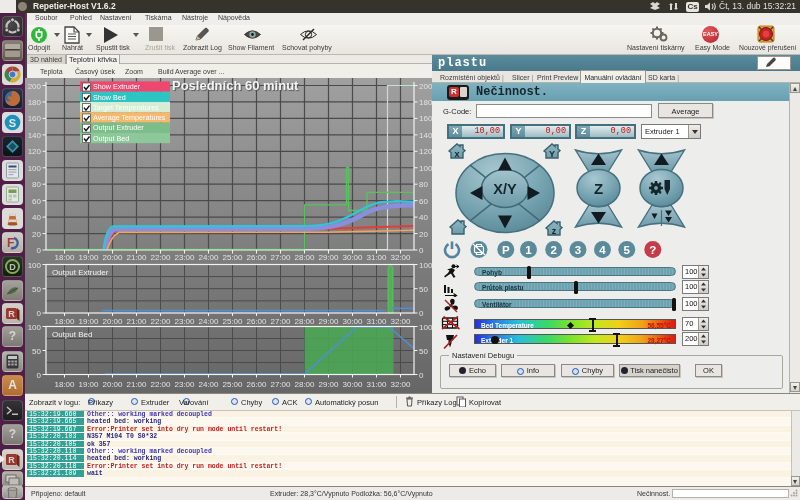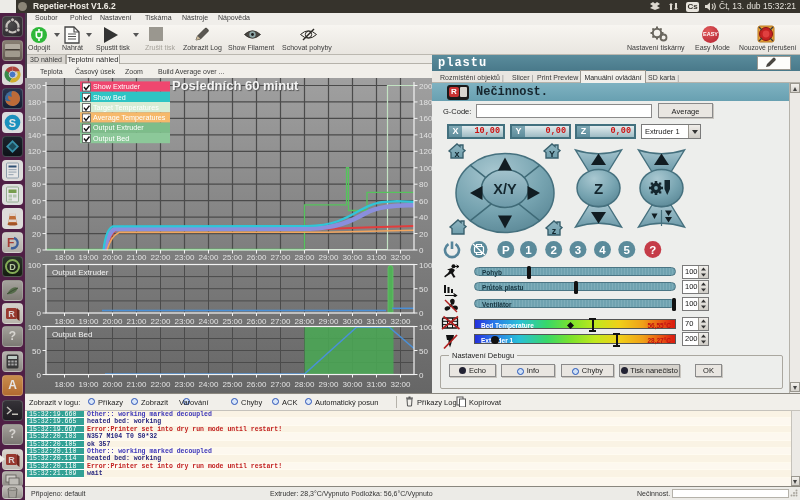--- a/index.html
+++ b/index.html
@@ -273,21 +273,21 @@
   </div>
 <div class="li" style="top:484.5px;height:14px;background:linear-gradient(#d8d4cc,#a8a49c)">
     <svg width="19" height="14">
       <path d="M5 3 L14 3 L13 12 L6 12 Z" fill="#b8b4ac" stroke="#716e66" stroke-width="0.9"></path>
       <ellipse cx="9.5" cy="3" rx="4.5" ry="1.3" fill="#d5d1c9" stroke="#716e66" stroke-width="0.8"></ellipse>
     </svg>
   </div>
 
 <div class="ab" style="left:27px;top:55px;width:405px;height:9px;background:#eceae5;border-bottom:1px solid #b5b2aa"></div>
 <div class="ab" style="left:27px;top:55px;width:39px;height:9px;background:#d8d5cf;border-right:1px solid #aaa7a0;color:#3a3a3a;font-size:7px;text-align:center;line-height:9px;">3D náhled</div>
-<div class="ab" style="left:66px;top:54px;width:54px;height:10px;background:#f4f2ee;border:1px solid #aaa7a0;border-bottom:none;color:#2a2a2a;font-size:7.5px;text-align:center;line-height:10px;">Teplotní náhled</div>
+<div class="ab" style="left:66px;top:54px;width:54px;height:10px;background:#f4f2ee;border:1px solid #aaa7a0;border-bottom:none;color:#2a2a2a;font-size:7.5px;text-align:center;line-height:10px;">Teplotní křivka</div>
 <div class="ab" style="left:27px;top:64px;width:405px;height:14px;background:#f1efea;color:#3a3a3a;font-size:7px;">
  <span class="ab" style="left:13px;top:4px">Teplota</span>
  <span class="ab" style="left:48px;top:4px">Časový úsek</span>
  <span class="ab" style="left:98px;top:4px">Zoom</span>
  <span class="ab" style="left:131px;top:4px">Build Average over ...</span>
 </div>
 
 <div class="ab" style="left:25px;top:78px;width:407px;height:315px;">
 <svg width="407" height="315" viewBox="0 0 407 315" font-family="Liberation Sans,sans-serif">
 <defs>
@@ -500,21 +500,21 @@
 </div>
 <div class="ab mono" style="left:476px;top:85px;font-size:12px;font-weight:bold;color:#16262e">Nečinnost.</div>
 
 <div class="ab" style="left:443px;top:107px;font-size:7.5px;color:#222">G-Code:</div>
 <div class="ab" style="left:476px;top:104px;width:176px;height:14px;background:#fff;border:1px solid #8a8a8a"></div>
 <div class="ab" style="left:658px;top:103px;width:55px;height:15px;background:#e9e6e1;border:1px solid #8a8a8a;box-shadow:1px 1px 0 #c8c5bf;font-size:7.5px;color:#222;text-align:center;line-height:15px">Average</div>
 
 <style>
 .xyzbox{position:absolute;top:124px;height:15px;border:2px solid #42707e;background:linear-gradient(#e2ecee,#9fbcc4);}
 .xyzlab{position:absolute;left:0;top:0;bottom:0;width:13px;background:linear-gradient(#7fa8b4,#5d8c9b);color:#fff;font-weight:bold;font-size:9px;text-align:center;line-height:11px}
-.xyzval{position:absolute;right:3px;top:0;bottom:0;color:#cc1111;font-weight:bold;font-size:8.5px;line-height:11px;font-family:"Liberation Mono",monospace}
+.xyzval{position:absolute;right:3px;top:0;bottom:0;color:#cc1111;font-weight:normal;font-size:8.5px;line-height:11px;font-family:"Liberation Mono",monospace}
 </style>
 <div class="xyzbox" style="left:447px;width:58px">
     <div class="xyzlab">X</div>
     <div class="xyzval">10,00</div>
   </div>
 <div class="xyzbox" style="left:510px;width:61px">
     <div class="xyzlab">Y</div>
     <div class="xyzval">0,00</div>
   </div>
 <div class="xyzbox" style="left:575px;width:61px">
@@ -762,23 +762,23 @@
     <div class="ab" style="left:1.5px;top:2.5px;width:0;height:0;border-left:2.5px solid transparent;border-right:2.5px solid transparent;border-bottom:4px solid #444"></div>
   </div>
 <div class="ab" style="left:790px;top:382px;width:10px;height:10px;background:linear-gradient(#f4f2ee,#d5d2cc);border:1px solid #9a978f">
     <div class="ab" style="left:1.5px;top:2.5px;width:0;height:0;border-left:2.5px solid transparent;border-right:2.5px solid transparent;border-top:4px solid #444"></div>
   </div>
 
 <div class="ab" style="left:25px;top:393px;width:775px;height:18px;background:#f1efea;border-top:1px solid #8a877f;border-bottom:1px solid #c5c2bb;font-size:7.5px;color:#222"></div>
 <style>.bdot{position:absolute;top:398px;width:7px;height:7px;border-radius:50%;background:#d8e6f8;border:1.8px solid #2a52b8;box-sizing:border-box}.ltx{position:absolute;top:398px;font-size:7.5px;color:#222}</style>
 <div class="ltx" style="left:29px;">Zobrazit v logu:</div>
 <div class="bdot" style="left:88px"></div>
-<div class="ltx" style="left:98px">Příkazy</div>
+<div class="ltx" style="left:88px">Příkazy</div>
 <div class="bdot" style="left:131px"></div>
-<div class="ltx" style="left:141px">Zobrazit</div>
+<div class="ltx" style="left:141px">Extruder</div>
 <div class="bdot" style="left:183px"></div>
 <div class="ltx" style="left:179px">Varování</div>
 <div class="bdot" style="left:231px"></div>
 <div class="ltx" style="left:241px">Chyby</div>
 <div class="bdot" style="left:272px"></div>
 <div class="ltx" style="left:282px">ACK</div>
 <div class="bdot" style="left:305px"></div>
 <div class="ltx" style="left:315px">Automatický posun</div>
 <div class="ab" style="left:396px;top:396px;width:1px;height:12px;background:#b5b2aa"></div>
 <div class="ab" style="left:405px;top:396px">

